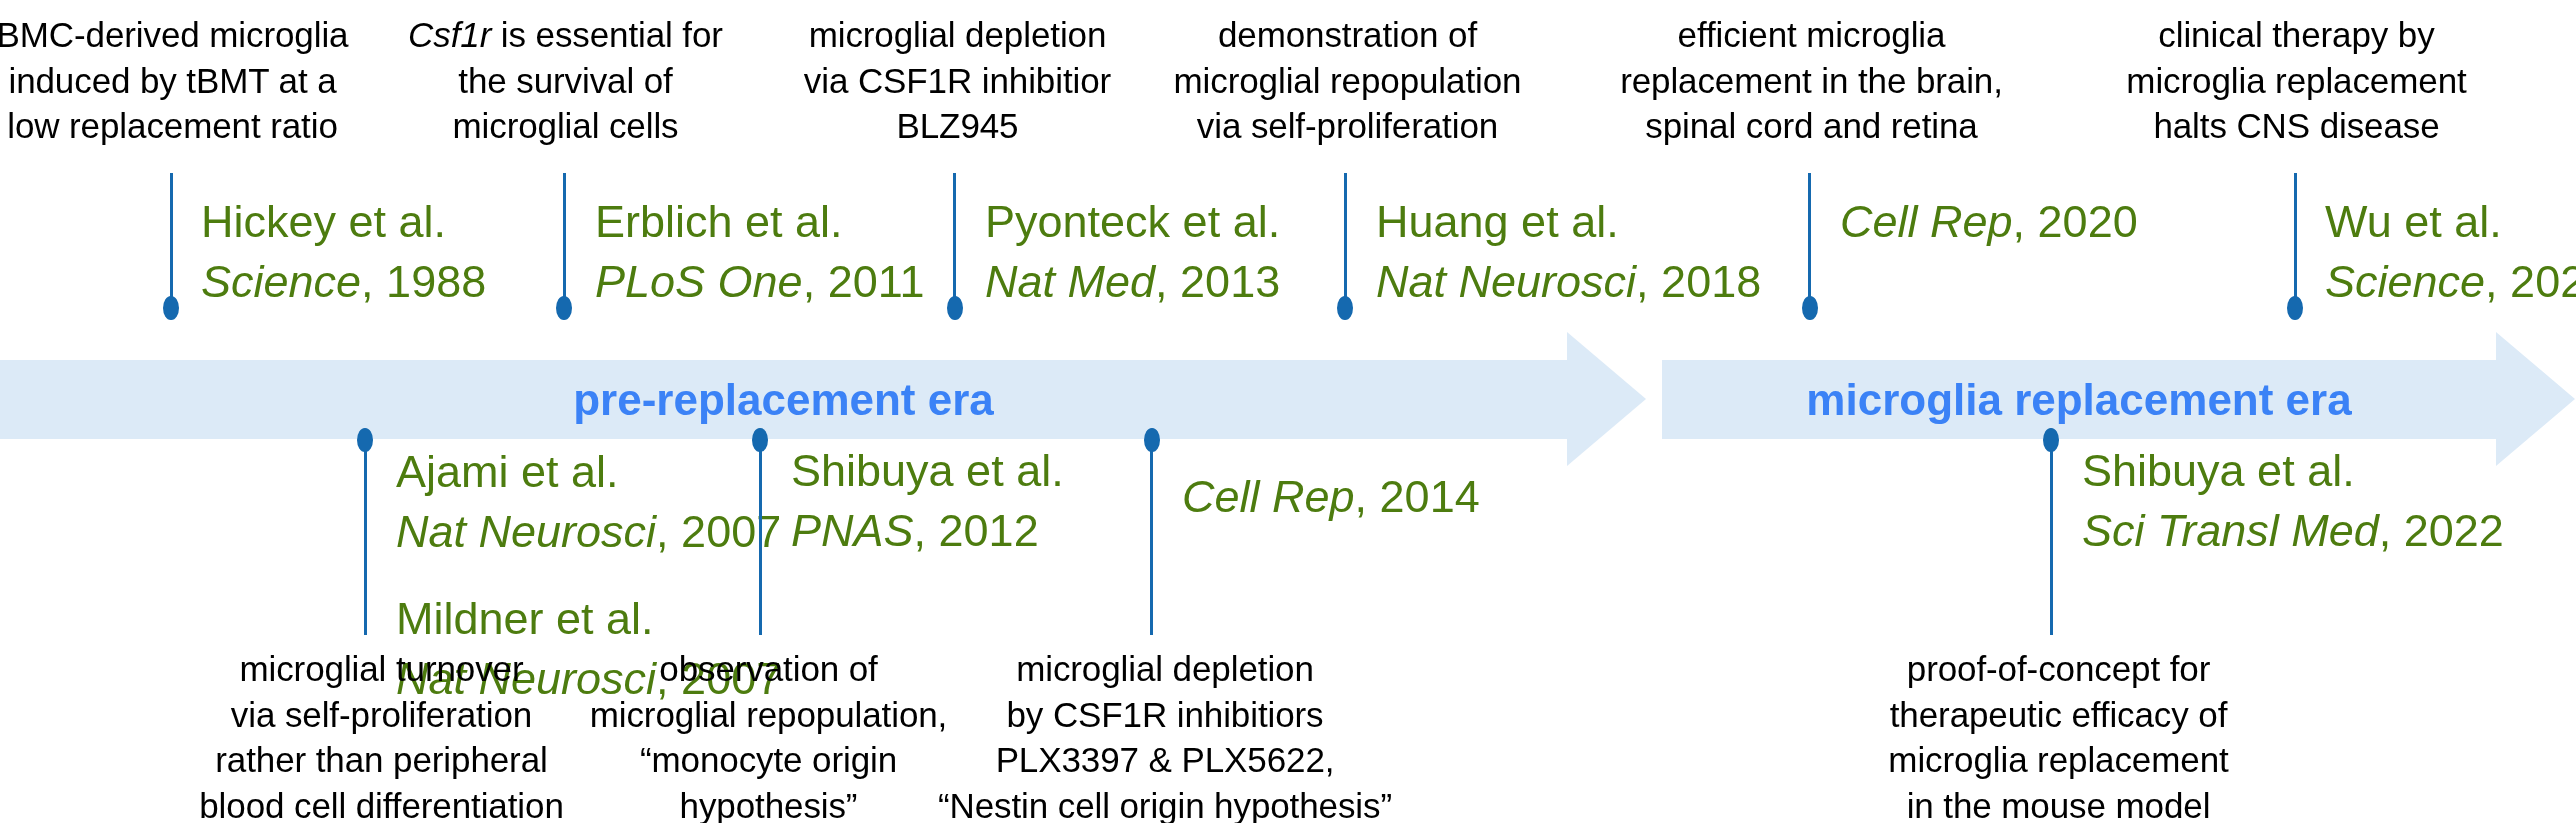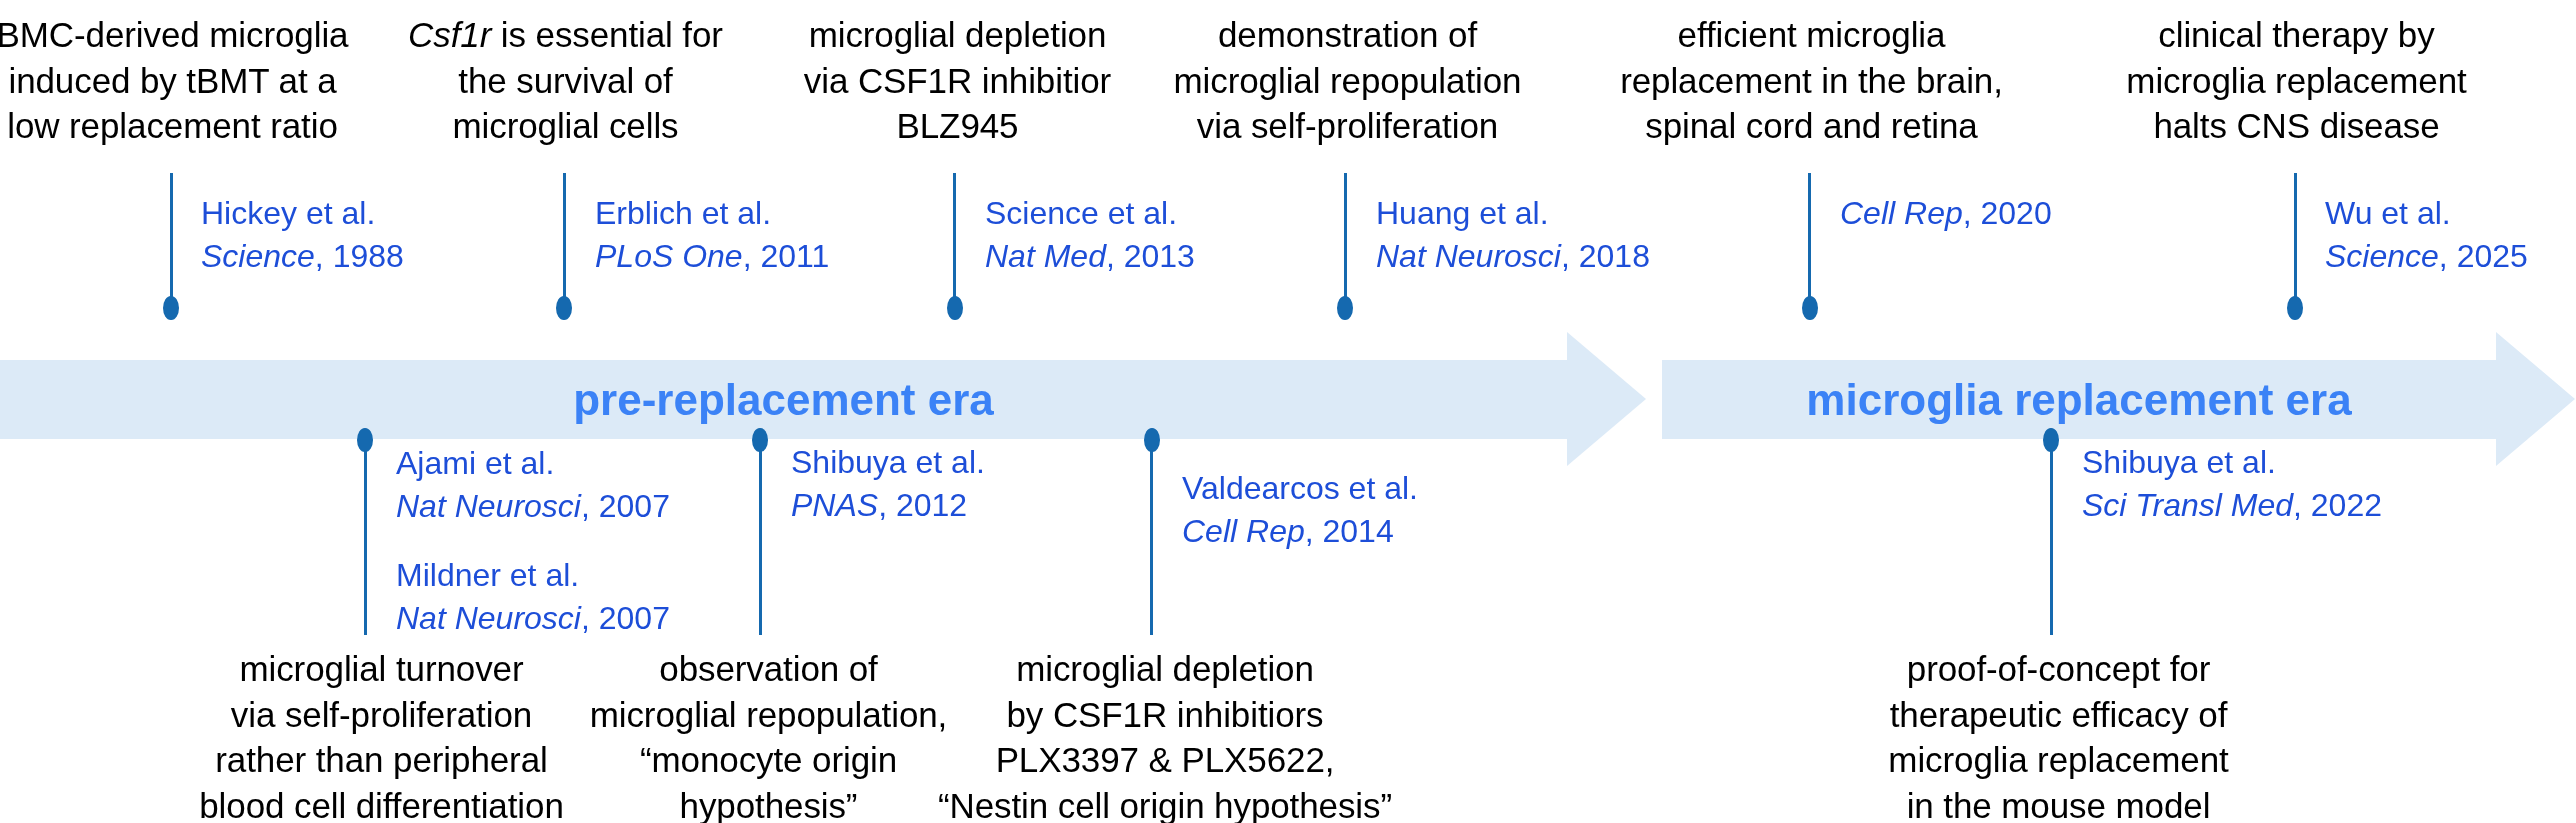--- a/index.html
+++ b/index.html
@@ -27,23 +27,23 @@
   .event-text{
     font-size:35px;
     color:#000000;
     letter-spacing:-0.1px;
   }
   .event-text .it{font-style:italic;}
 
   .citation{
     position:absolute;
     text-align:left;
-    font-size:32px;
+    font-size:45px;
     line-height:1.34;
-    color:#1d4ed8;
+    color:#4d7c0f;
     white-space:nowrap;
   }
   .citation .jrnl{font-style:italic;}
 
   
   .stem{
     position:absolute;
     width:3px;
     background:#1569AF;
   }
@@ -124,21 +124,21 @@
         <div>
           <div>Erblich et al.</div>
           <div><span class="jrnl">PLoS One</span>, 2011</div>
         </div>
       </div>
       <div class="tblock event-text" style="left: 761px; width: 393px; top: 12px;">microglial depletion<br>via CSF1R inhibitior<br>BLZ945</div>
       <div class="stem" style="left: 953px; top: 173px; height: 140px;"></div>
       <div class="dot" style="left: 947px; top: 296px;"></div>
       <div class="citation" style="left: 985px; top: 192px;">
         <div>
-          <div>Science et al.</div>
+          <div>Pyonteck et al.</div>
           <div><span class="jrnl">Nat Med</span>, 2013</div>
         </div>
       </div>
       <div class="tblock event-text" style="left: 1139px; width: 417px; top: 12px;">demonstration of<br>microglial repopulation<br>via self-proliferation</div>
       <div class="stem" style="left: 1344px; top: 173px; height: 140px;"></div>
       <div class="dot" style="left: 1337px; top: 296px;"></div>
       <div class="citation" style="left: 1376px; top: 192px;">
         <div>
           <div>Huang et al.</div>
           <div><span class="jrnl">Nat Neurosci</span>, 2018</div>
@@ -183,21 +183,20 @@
         <div>
           <div>Shibuya et al.</div>
           <div><span class="jrnl">PNAS</span>, 2012</div>
         </div>
       </div>
       <div class="tblock event-text" style="left: 572px; width: 393px; top: 646px;">observation of<br>microglial repopulation,<br>“monocyte origin<br>hypothesis”</div>
       <div class="dot" style="left: 1144px; top: 428px;"></div>
       <div class="stem" style="left: 1150px; top: 438px; height: 197px;"></div>
       <div class="citation" style="left: 1182px; top: 441px;">
         <div style="margin-top: 26px;">
-          <div>Valdearcos et al.</div>
           <div><span class="jrnl">Cell Rep</span>, 2014</div>
         </div>
       </div>
       <div class="tblock event-text" style="left: 909px; width: 512px; top: 646px;">microglial depletion<br>by CSF1R inhibitiors<br>PLX3397 &amp; PLX5622,<br>“Nestin cell origin hypothesis”</div>
       <div class="dot" style="left: 2043px; top: 428px;"></div>
       <div class="stem" style="left: 2050px; top: 438px; height: 197px;"></div>
       <div class="citation" style="left: 2082px; top: 441px;">
         <div>
           <div>Shibuya et al.</div>
           <div><span class="jrnl">Sci Transl Med</span>, 2022</div>

